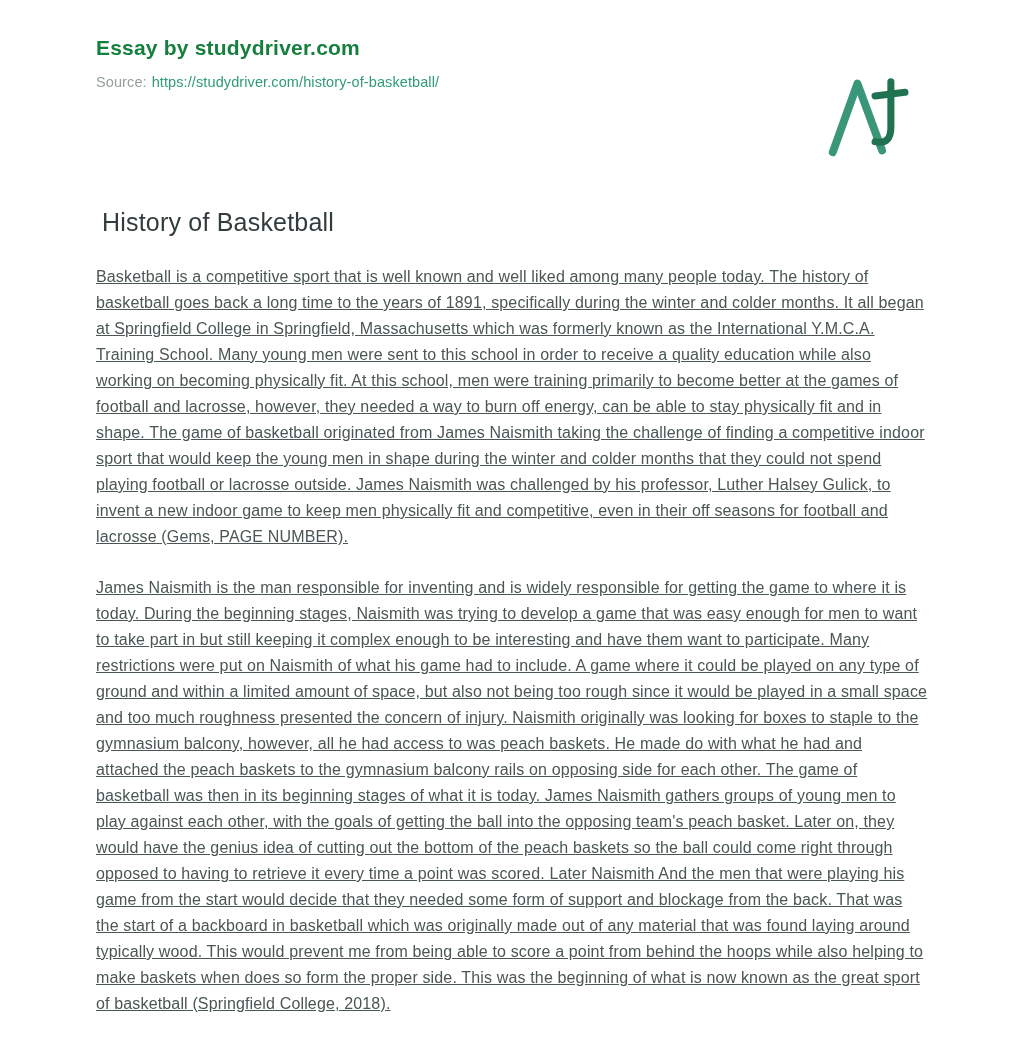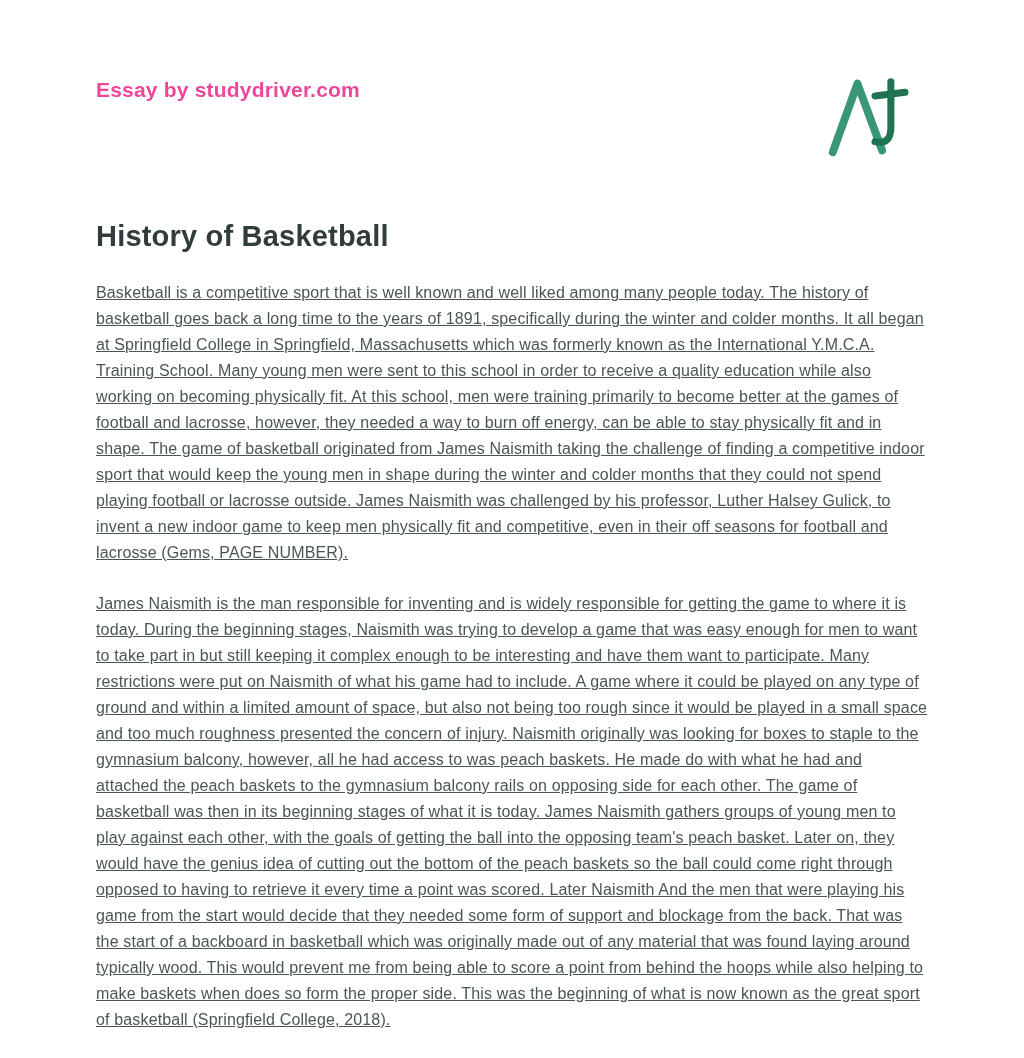--- a/index.html
+++ b/index.html
@@ -15,24 +15,24 @@
     background: #ffffff;
     overflow: hidden;
   }
   .content {
     position: absolute;
     left: 96px;
     top: 0;
     width: 832px;
   }
   .byline {
-    margin-top: 78px;
+    margin-top: 36px;
     font-size: 21px;
     font-weight: 700;
-    color: #ec4899;
+    color: #15803d;
     letter-spacing: 0.2px;
   }
   .source-line {
     margin-top: 14px;
     font-size: 14.5px;
     letter-spacing: 0.1px;
   }
   .source-label {
     color: #93a19d;
     margin-right: 5px;
@@ -42,24 +42,24 @@
     text-decoration: none;
   }
   .logo {
     position: absolute;
     top: 72px;
     right: 112px;
     width: 88px;
     height: 90px;
   }
   .essay-title {
-    margin: 0;
+    margin: 6px;
     margin-top: 118px;
-    font-size: 29px;
-    font-weight: 700;
+    font-size: 25px;
+    font-weight: 400;
     color: #313c3c;
     letter-spacing: 0.2px;
   }
   .essay-body p {
     margin: 0;
     margin-top: 25px;
     font-size: 16px;
     line-height: 26px;
     color: #4a5655;
     letter-spacing: 0.15px;
@@ -81,20 +81,23 @@
 
       <path d="M58 26 L92 22" fill="none" stroke="#1f7350" stroke-width="8" stroke-linecap="round"></path>
       <path d="M76 10 L76 62 Q76 82 58 78" fill="none" stroke="#1f7350" stroke-width="8" stroke-linecap="round"></path>
     </svg>
   </div>
 
   <div class="content">
 
     <header>
       <div class="byline">Essay by studydriver.com</div>
+      <div class="source-line">
+        <span class="source-label">Source:</span><a class="source-link" href="#">https://studydriver.com/history-of-basketball/</a>
+      </div>
     </header>
 
     <main>
       <h1 class="essay-title">History of Basketball</h1>
       <div class="essay-body">
         <p>Basketball is a competitive sport that is well known and well liked among many people today. The history of basketball goes back a long time to the years of 1891, specifically during the winter and colder months. It all began at Springfield College in Springfield, Massachusetts which was formerly known as the International Y.M.C.A. Training School. Many young men were sent to this school in order to receive a quality education while also working on becoming physically fit. At this school, men were training primarily to become better at the games of football and lacrosse, however, they needed a way to burn off energy, can be able to stay physically fit and in shape. The game of basketball originated from James Naismith taking the challenge of finding a competitive indoor sport that would keep the young men in shape during the winter and colder months that they could not spend playing football or lacrosse outside. James Naismith was challenged by his professor, Luther Halsey Gulick, to invent a new indoor game to keep men physically fit and competitive, even in their off seasons for football and lacrosse (Gems, PAGE NUMBER).</p>
         <p>James Naismith is the man responsible for inventing and is widely responsible for getting the game to where it is today. During the beginning stages, Naismith was trying to develop a game that was easy enough for men to want to take part in but still keeping it complex enough to be interesting and have them want to participate. Many restrictions were put on Naismith of what his game had to include. A game where it could be played on any type of ground and within a limited amount of space, but also not being too rough since it would be played in a small space and too much roughness presented the concern of injury. Naismith originally was looking for boxes to staple to the gymnasium balcony, however, all he had access to was peach baskets. He made do with what he had and attached the peach baskets to the gymnasium balcony rails on opposing side for each other. The game of basketball was then in its beginning stages of what it is today. James Naismith gathers groups of young men to play against each other, with the goals of getting the ball into the opposing team's peach basket. Later on, they would have the genius idea of cutting out the bottom of the peach baskets so the ball could come right through opposed to having to retrieve it every time a point was scored. Later Naismith And the men that were playing his game from the start would decide that they needed some form of support and blockage from the back. That was the start of a backboard in basketball which was originally made out of any material that was found laying around typically wood. This would prevent me from being able to score a point from behind the hoops while also helping to make baskets when does so form the proper side. This was the beginning of what is now known as the great sport of basketball (Springfield College, 2018).</p>
 
       </div>
     </main>

